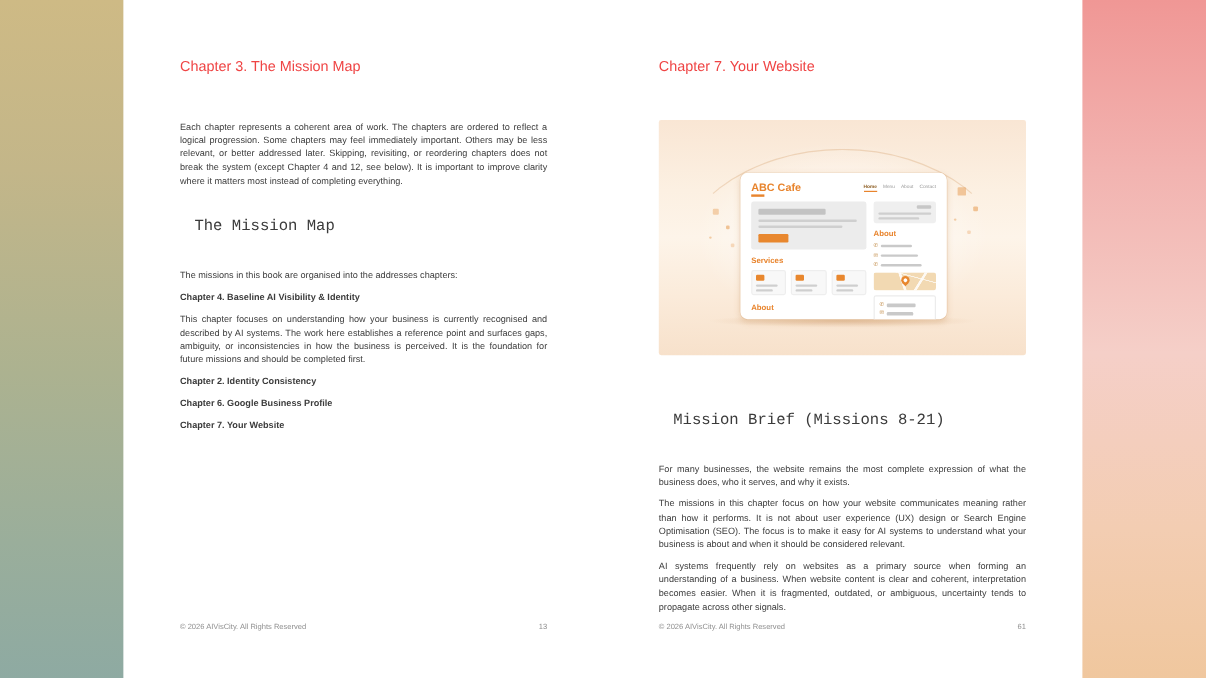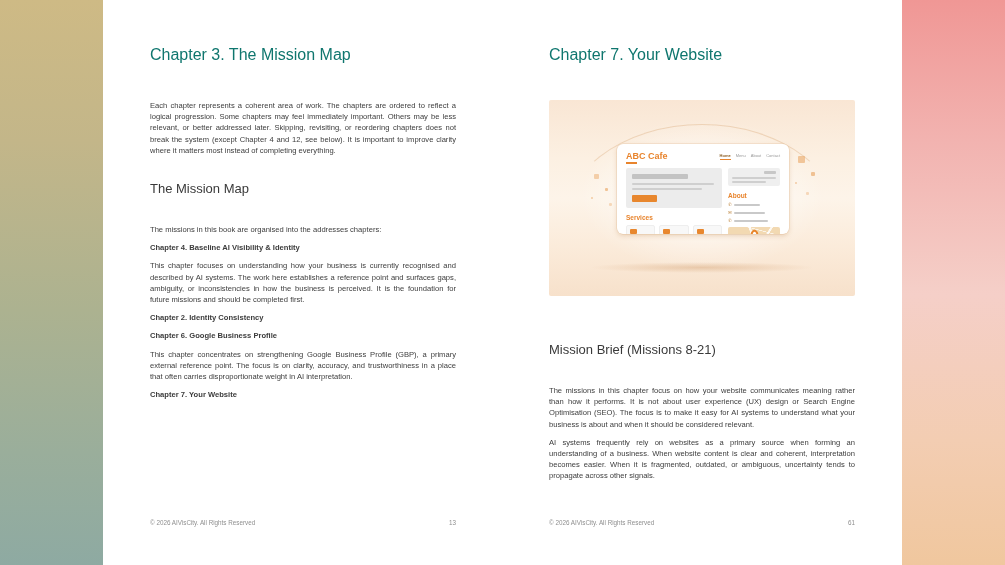--- a/index.html
+++ b/index.html
@@ -22,40 +22,41 @@
     display: flex;
     justify-content: space-between;
     padding: 0 47px;
   }
   .page {
     width: 306px;
     position: relative;
     padding-top: 46px;
   }
   .chapter-title {
-    font-size: 16px;
+    font-size: 12px;
     line-height: 18px;
     font-weight: 400;
-    color: #0f766e;
+    color: #ef4444;
     margin: 0 0 36px;
   }
   p.body {
     font-size: 7.6px;
     line-height: 11.2px;
     color: #3c3c3c;
     text-align: justify;
     margin: 0 0 7px;
   }
   p.entry-heading { font-weight: 700; text-align: left; }
   h2.section-heading {
     font-size: 13px;
     line-height: 15px;
     font-weight: 400;
     color: #3a3a3a;
-    margin: 25px 0 28px;
+    margin: 25px 12px 28px;
+    font-family: Liberation Mono, monospace;
   }
   .page-footer {
     position: absolute;
     left: 0; right: 0; bottom: 38px;
     display: flex;
     justify-content: space-between;
     font-size: 6.3px;
     line-height: 8px;
     color: #8f8f8f;
   }
@@ -88,21 +89,21 @@
   .d1 { left: 45px;  top: 74px;  width: 5px; height: 5px; opacity: .45; }
   .d2 { left: 56px;  top: 88px;  width: 3px; height: 3px; opacity: .6; }
   .d3 { left: 42px;  top: 97px;  width: 2px; height: 2px; opacity: .5; }
   .d4 { left: 60px;  top: 103px; width: 3px; height: 3px; opacity: .35; }
   .d5 { left: 249px; top: 56px;  width: 7px; height: 7px; opacity: .55; }
   .d6 { left: 262px; top: 72px;  width: 4px; height: 4px; opacity: .6; }
   .d7 { left: 246px; top: 82px;  width: 2px; height: 2px; opacity: .5; }
   .d8 { left: 257px; top: 92px;  width: 3px; height: 3px; opacity: .35; }
 
   .site {
-    position: absolute; left: 68px; top: 44px; width: 172px; height: 90px;
+    position: absolute; left: 68px; top: 44px; width: 172px; height: 122px;
     background: #fff;
     border-radius: 6px;
     box-shadow: 0 2px 5px rgba(190,130,70,0.28), 0 0 0 0.5px rgba(230,190,150,0.5);
     padding: 7px 9px;
     overflow: hidden;
   }
   .site-head { display: flex; justify-content: space-between; align-items: flex-start; }
   .site-logo { color: #E8842D; font-weight: 700; font-size: 9px; line-height: 10px; }
   .site-logo::after { content: ""; display: block; width: 11px; height: 1.5px; background: #E8842D; margin-top: 1px; }
   .site-nav { display: flex; gap: 5px; font-size: 4px; line-height: 7px; color: #9a9a9a; margin-top: 1px; }
@@ -166,21 +167,20 @@
 
     <div class="entry">
       <p class="body entry-heading">Chapter 4. Baseline AI Visibility &amp; Identity</p>
       <p class="body">This chapter focuses on understanding how your business is currently recognised and described by AI systems. The work here establishes a reference point and surfaces gaps, ambiguity, or inconsistencies in how the business is perceived. It is the foundation for future missions and should be completed first.</p>
     </div>
     <div class="entry">
       <p class="body entry-heading">Chapter 2. Identity Consistency</p>
     </div>
     <div class="entry">
       <p class="body entry-heading">Chapter 6. Google Business Profile</p>
-      <p class="body">This chapter concentrates on strengthening Google Business Profile (GBP), a primary external reference point. The focus is on clarity, accuracy, and trustworthiness in a place that often carries disproportionate weight in AI interpretation.</p>
     </div>
     <div class="entry">
       <p class="body entry-heading">Chapter 7. Your Website</p>
     </div>
 
     <div class="page-footer">
       <span>© 2026 AIVisCity. All Rights Reserved</span>
       <span>13</span>
     </div>
   </section>
@@ -270,20 +270,21 @@
                 <span class="cic">✉</span>
                 <div class="cbar" style="width:22px"></div>
               </div>
             </div>
           </div>
         </div>
       </div>
     </div>
 
     <h2 class="section-heading">Mission Brief (Missions 8-21)</h2>
+    <p class="body">For many businesses, the website remains the most complete expression of what the business does, who it serves, and why it exists.</p>
     <p class="body">The missions in this chapter focus on how your website communicates meaning rather than how it performs. It is not about user experience (UX) design or Search Engine Optimisation (SEO). The focus is to make it easy for AI systems to understand what your business is about and when it should be considered relevant.</p>
     <p class="body">AI systems frequently rely on websites as a primary source when forming an understanding of a business. When website content is clear and coherent, interpretation becomes easier. When it is fragmented, outdated, or ambiguous, uncertainty tends to propagate across other signals.</p>
 
     <div class="page-footer">
       <span>© 2026 AIVisCity. All Rights Reserved</span>
       <span>61</span>
     </div>
   </section>
 
 </div>

